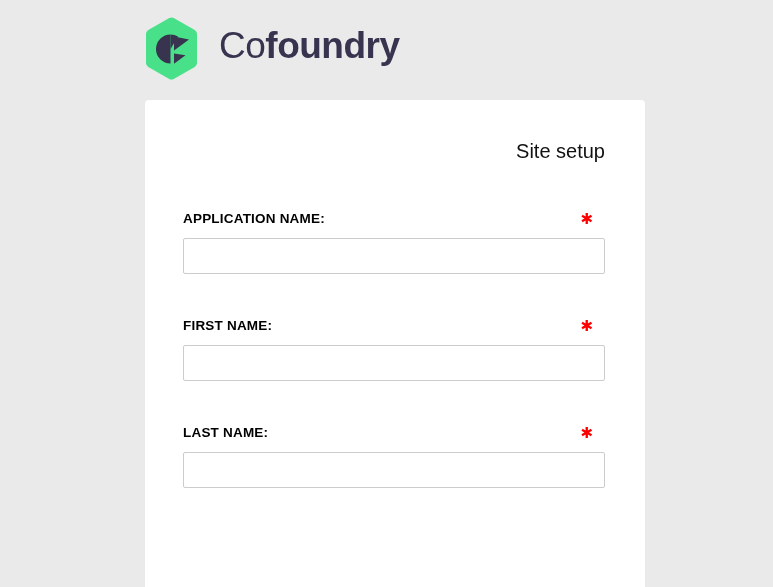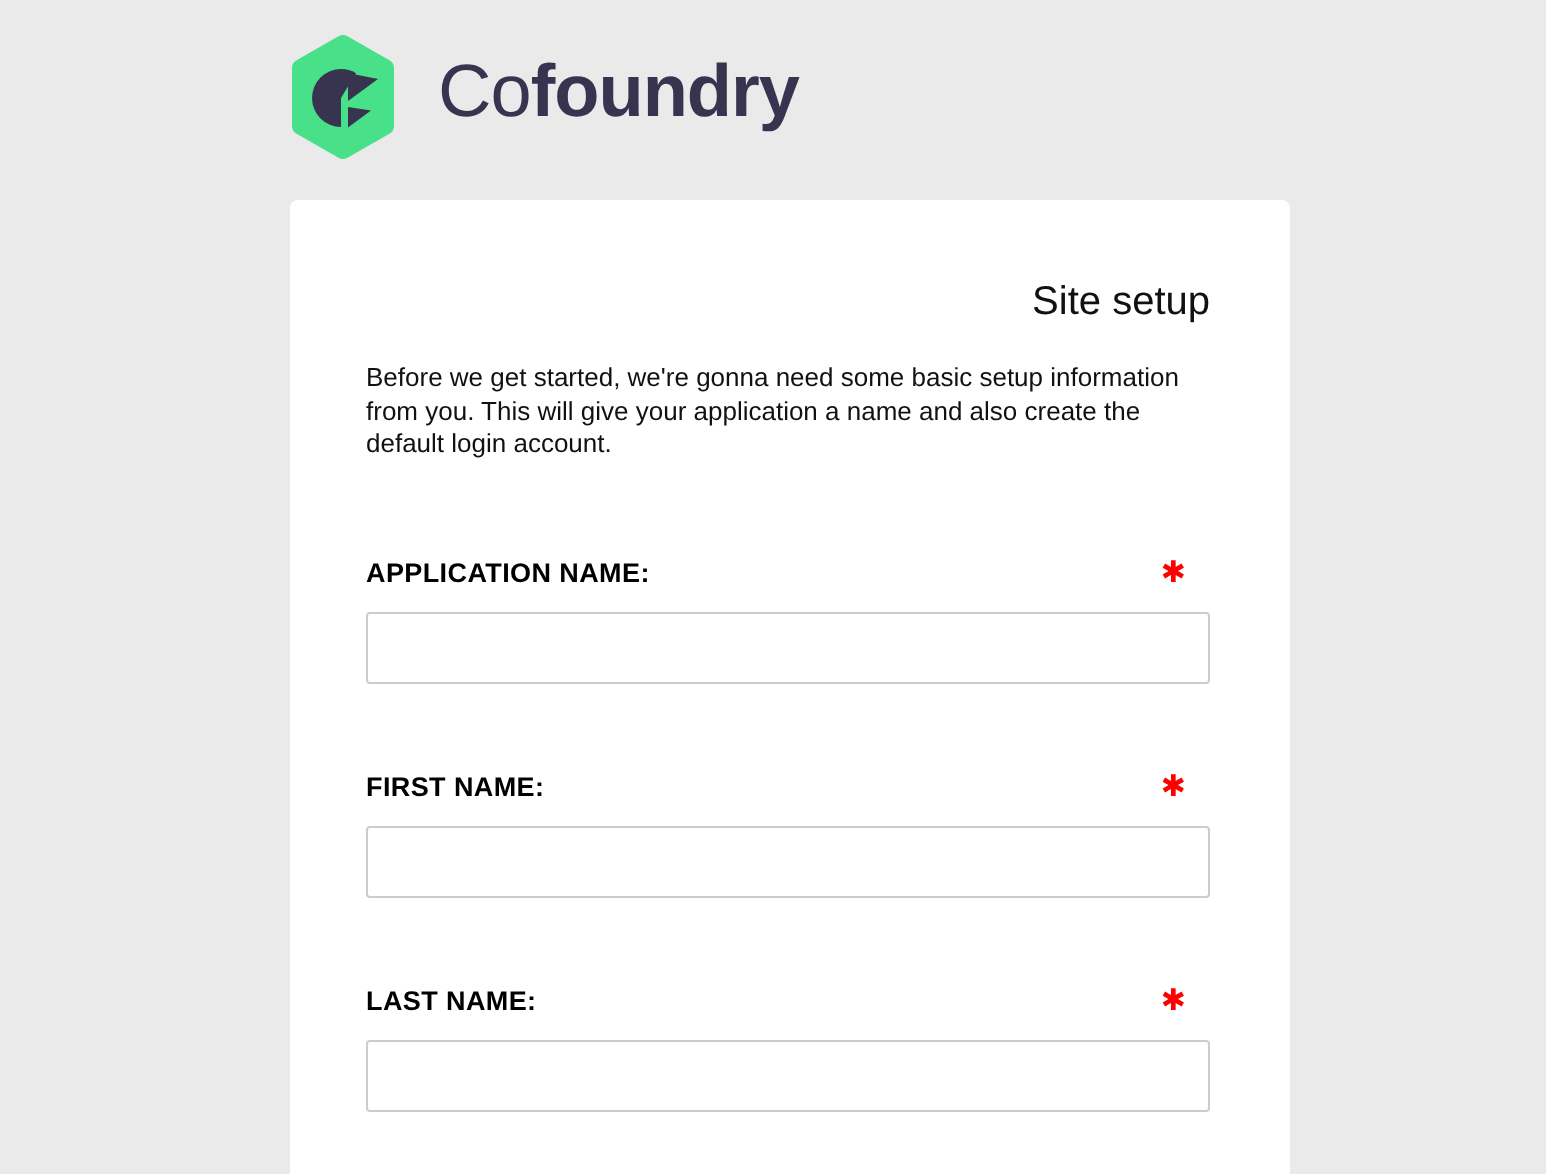--- a/index.html
+++ b/index.html
@@ -63,21 +63,21 @@
     font-size: 13px;
     line-height: 16.5px;
     color: #111;
   }
   
   .setup-form { margin-top: 48px; }
   .field { margin-bottom: 44px; }
   .field-head {
     display: flex;
     justify-content: space-between;
-    align-items: flex-start;
+    align-items: flex-end;
     margin-bottom: 12px;
   }
   .field-label {
     font-size: 13.5px;
     font-weight: 700;
     color: #000;
     letter-spacing: 0.2px;
   }
   .required-marker {
     font-family: "DejaVu Sans", sans-serif;
@@ -112,21 +112,20 @@
       <path d="M29,19.5 L44,22.5 L29,33.5 Z" fill="#38334F"></path>
       <path d="M29,36.5 L40.5,38.2 L29,46.8 Z" fill="#38334F"></path>
     </svg>
     <div class="brand-title">
       <span class="regular">Co</span><span class="bold">foundry</span>
     </div>
   </div>
 
   <div class="setup-card">
     <h1 class="setup-title">Site setup</h1>
-    <p class="setup-description">Before we get started, we're gonna need some basic setup information from you. This will give your application a name and also create the default login account.</p>
 
     <form class="setup-form">
 
       <div class="field">
         <div class="field-head">
           <label class="field-label" for="application-name">APPLICATION NAME:</label>
           <span class="required-marker">✱</span>
         </div>
         <input class="text-input" type="text" id="application-name" value="" style="">
       </div>

